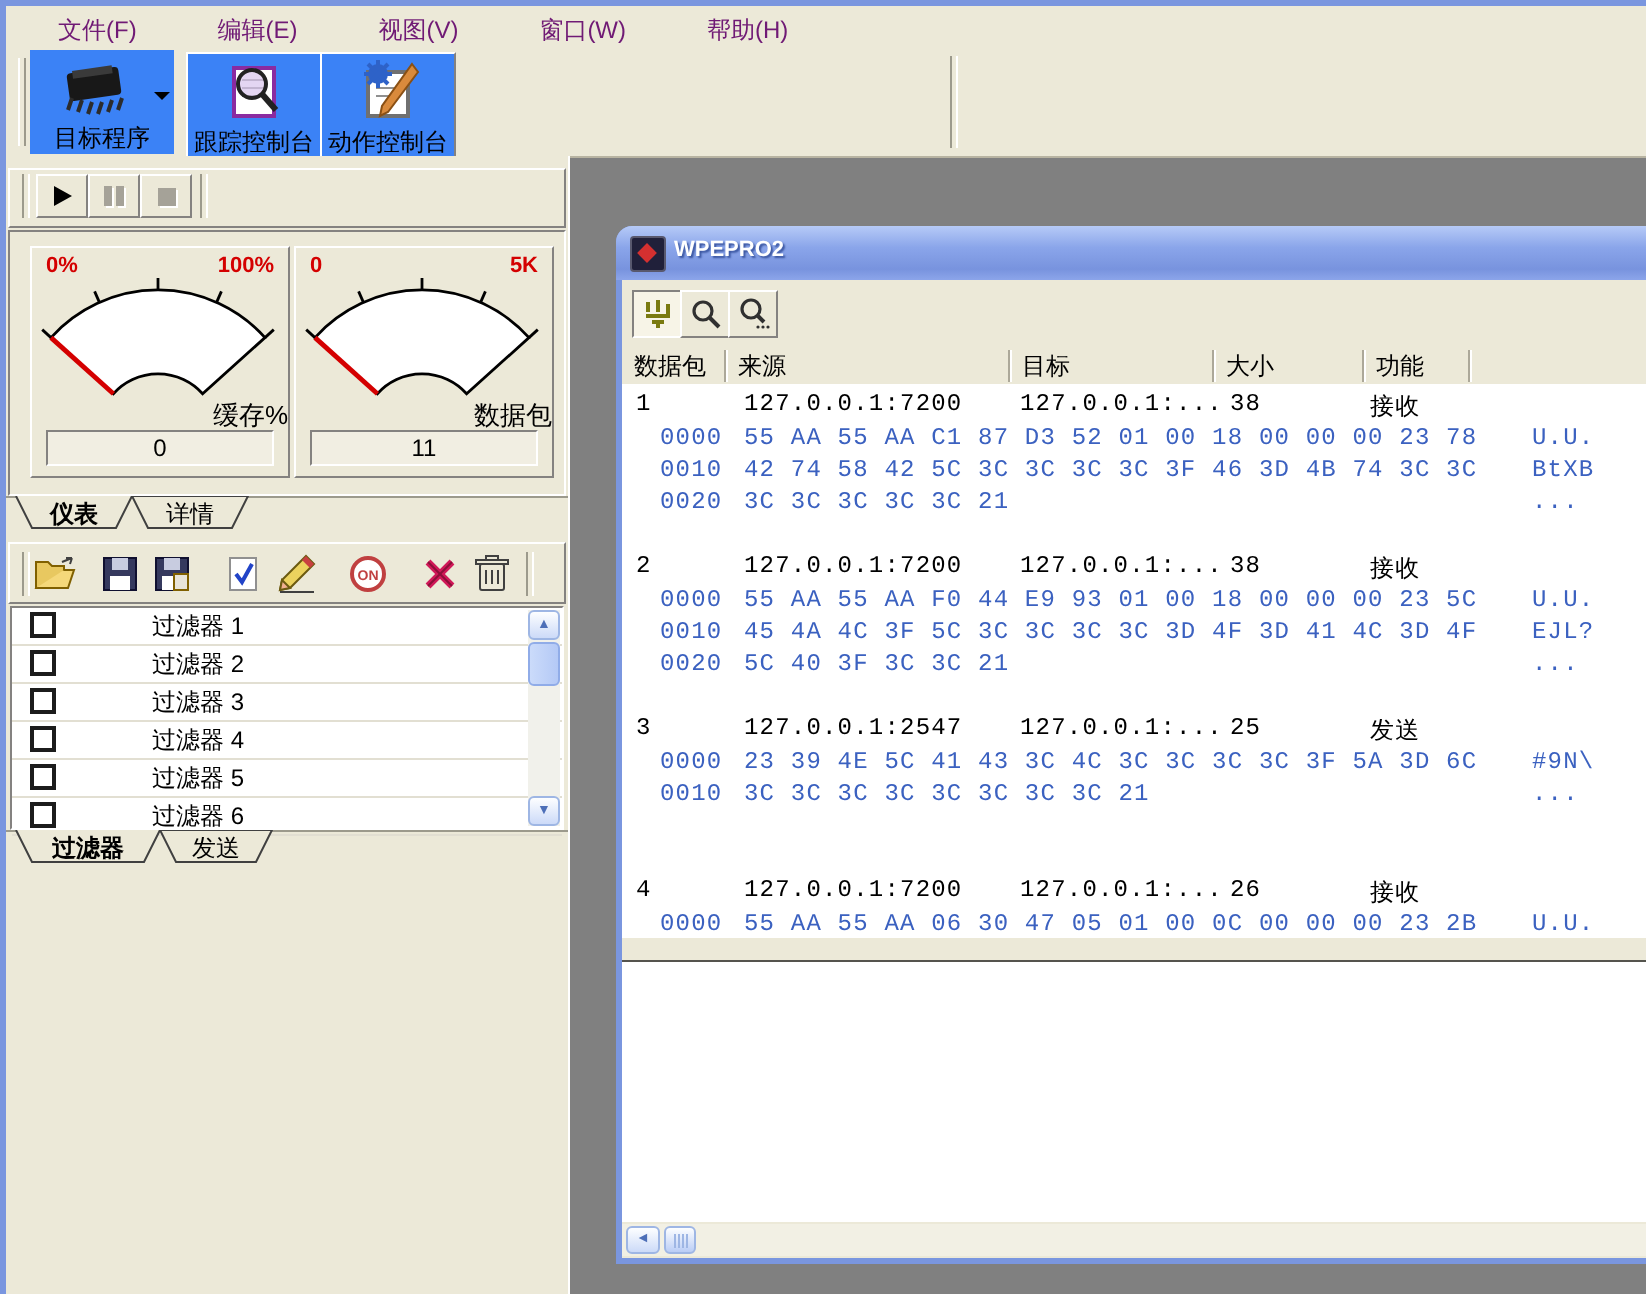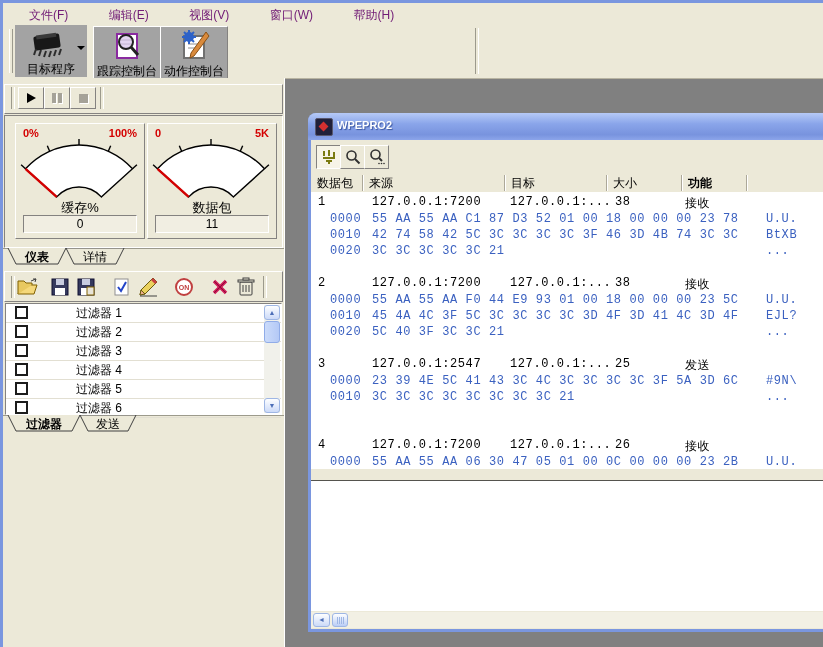--- a/index.html
+++ b/index.html
@@ -12,35 +12,35 @@
   .raised{border-top:1px solid #fff;border-left:1px solid #fff;border-right:1px solid #848280;border-bottom:1px solid #848280;}
   .sunken{border-top:1px solid #848280;border-left:1px solid #848280;border-right:1px solid #fff;border-bottom:1px solid #fff;}
 
   
   .top-strip{left:0;top:0;width:823px;height:3px;background:#7A96DF;}
   .left-strip{left:0;top:3px;width:3px;height:644px;background:#7A96DF;}
   .menubar{left:3px;top:3px;width:820px;height:22px;background:#ECE9D8;}
   .menu-item{display:inline-block;padding:4px 10px 0 10px;font-size:12px;color:#701a75;margin-left:16px;}
   .toolbar{left:3px;top:25px;width:820px;height:53px;background:#ECE9D8;border-bottom:1px solid #B8B4A2;}
   .tb-grip{left:6px;top:4px;width:2px;height:44px;border-left:1px solid #fff;border-right:1px solid #9C9A8C;}
-  .bigbtn{height:52px;text-align:center;font-size:12px;color:#000;background:#a3a3a3;}
+  .bigbtn{height:52px;text-align:center;font-size:12px;color:#000;background:#3b82f6;}
   .bigbtn .cap{display:block;margin-top:36px;}
   .tb-sep{left:472px;top:3px;width:2px;height:46px;border-left:1px solid #9C9A8C;border-right:1px solid #fff;}
 
   
   .leftpanel{left:3px;top:78px;width:281px;height:569px;background:#ECE9D8;border-right:1px solid #fff;}
   .transport{left:1px;top:6px;width:277px;height:28px;background:#ECE9D8;}
   .tbtn{width:24px;height:20px;background:#ECE9D8;display:flex;align-items:center;justify-content:center;}
   .vsep{width:2px;height:22px;border-left:1px solid #9C9A8C;border-right:1px solid #fff;}
 
   .gaugepanel{left:1px;top:37px;width:277px;height:131px;}
   .gaugebox{top:7px;width:128px;height:114px;background:#ECE9D8;}
   .gmin,.gmax{top:3px;font-weight:bold;font-size:11px;color:#D40000;}
   .gmin{left:7px;} .gmax{right:7px;}
-  .gname{left:0;top:75px;width:100%;text-align:center;font-size:13px;color:#000;}
+  .gname{left:0;top:75px;width:100%;text-align:right;font-size:13px;color:#000;}
   .gval{left:7px;top:91px;width:112px;height:16px;background:#F1EEE2;text-align:center;font-size:12px;line-height:16px;color:#000;}
   .tabsvg text{font:12px "Liberation Sans",sans-serif;fill:#000;}
   .tabsvg text.sel{font-weight:bold;}
 
   .ftoolbar{left:1px;top:193px;width:277px;height:29px;background:#ECE9D8;display:flex;align-items:center;}
   .fico{width:26px;height:24px;display:flex;align-items:center;justify-content:center;}
   .flist{left:2px;top:225px;width:275px;height:110px;background:#fff;}
   .frow{position:relative;height:18px;line-height:18px;border-bottom:1px solid #E2DFD2;font-size:12px;color:#000;}
   .fchk{position:absolute;left:9px;top:2px;width:13px;height:13px;background:#fff;border:2px solid #1c1c1c;box-sizing:border-box;}
   .flabel{position:absolute;left:33px;top:0;margin-left:37px;}
@@ -367,21 +367,21 @@
           <circle cx="12.5" cy="14.5" r="0.8" fill="#303030"></circle>
           <circle cx="15" cy="14.5" r="0.8" fill="#303030"></circle>
       </svg>
     </div>
 
     <div class="lheader abs">
       <div class="hcell" style="width:52px;">数据包</div>
       <div class="hcell" style="width:142px;">来源</div>
       <div class="hcell" style="width:102px;">目标</div>
       <div class="hcell" style="width:75px;">大小</div>
-      <div class="hcell" style="width:65px;font-weight:bold;">功能</div>
+      <div class="hcell" style="width:53px;">功能</div>
       <div class="hcell" style="flex:1;border-right:none;"></div>
     </div>
 
     <div class="abs plist">
 
       <div class="pkt" style="top:3px;">
         <div class="prow">
           <span class="c-id">1</span>
           <span class="c-src">127.0.0.1:7200</span>
           <span class="c-tgt">127.0.0.1:...</span>

